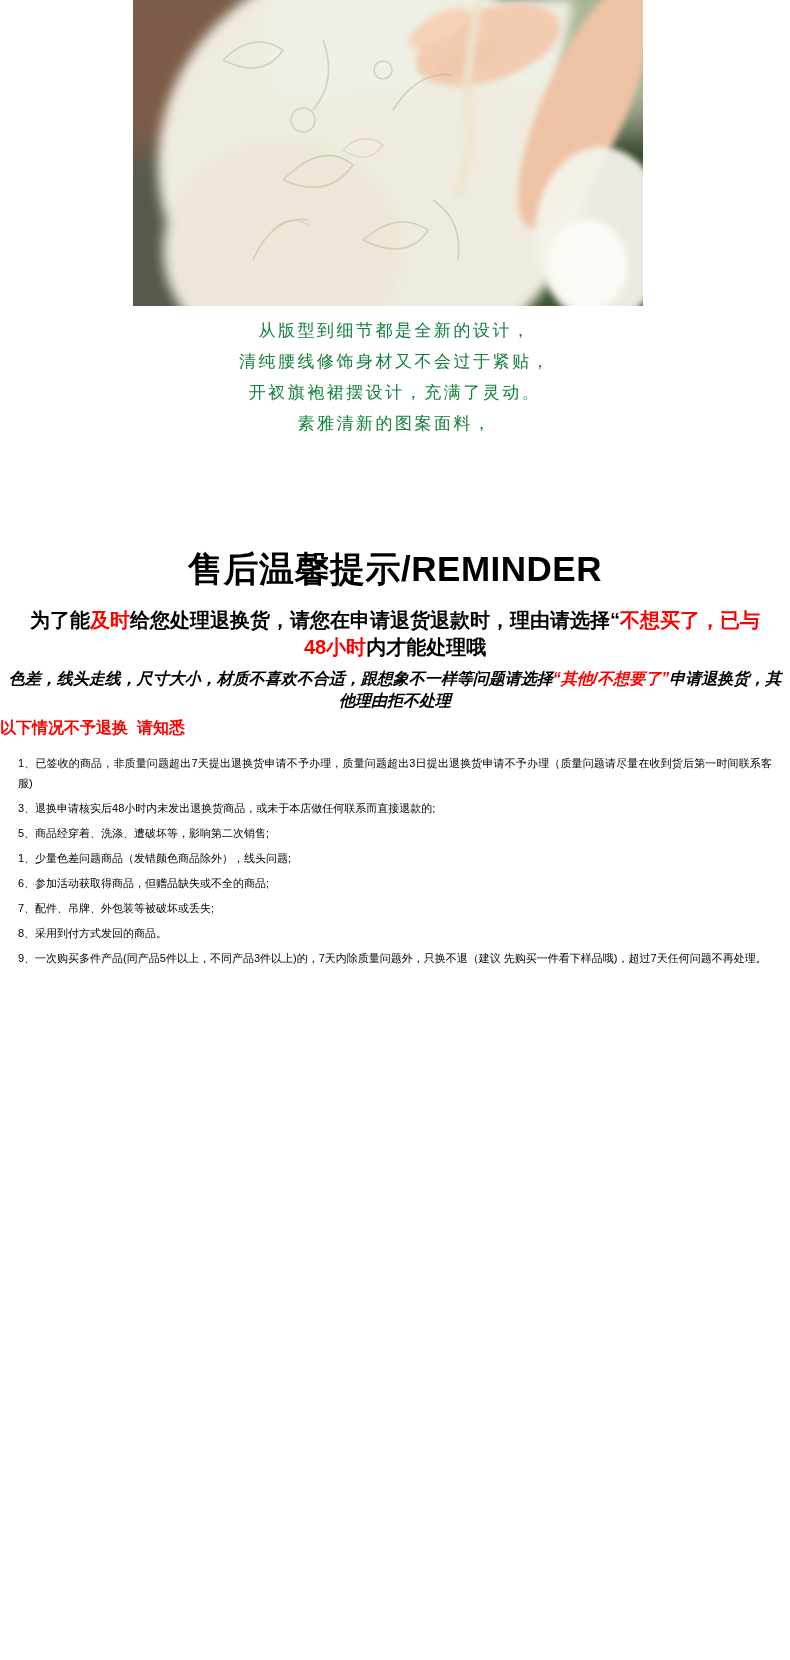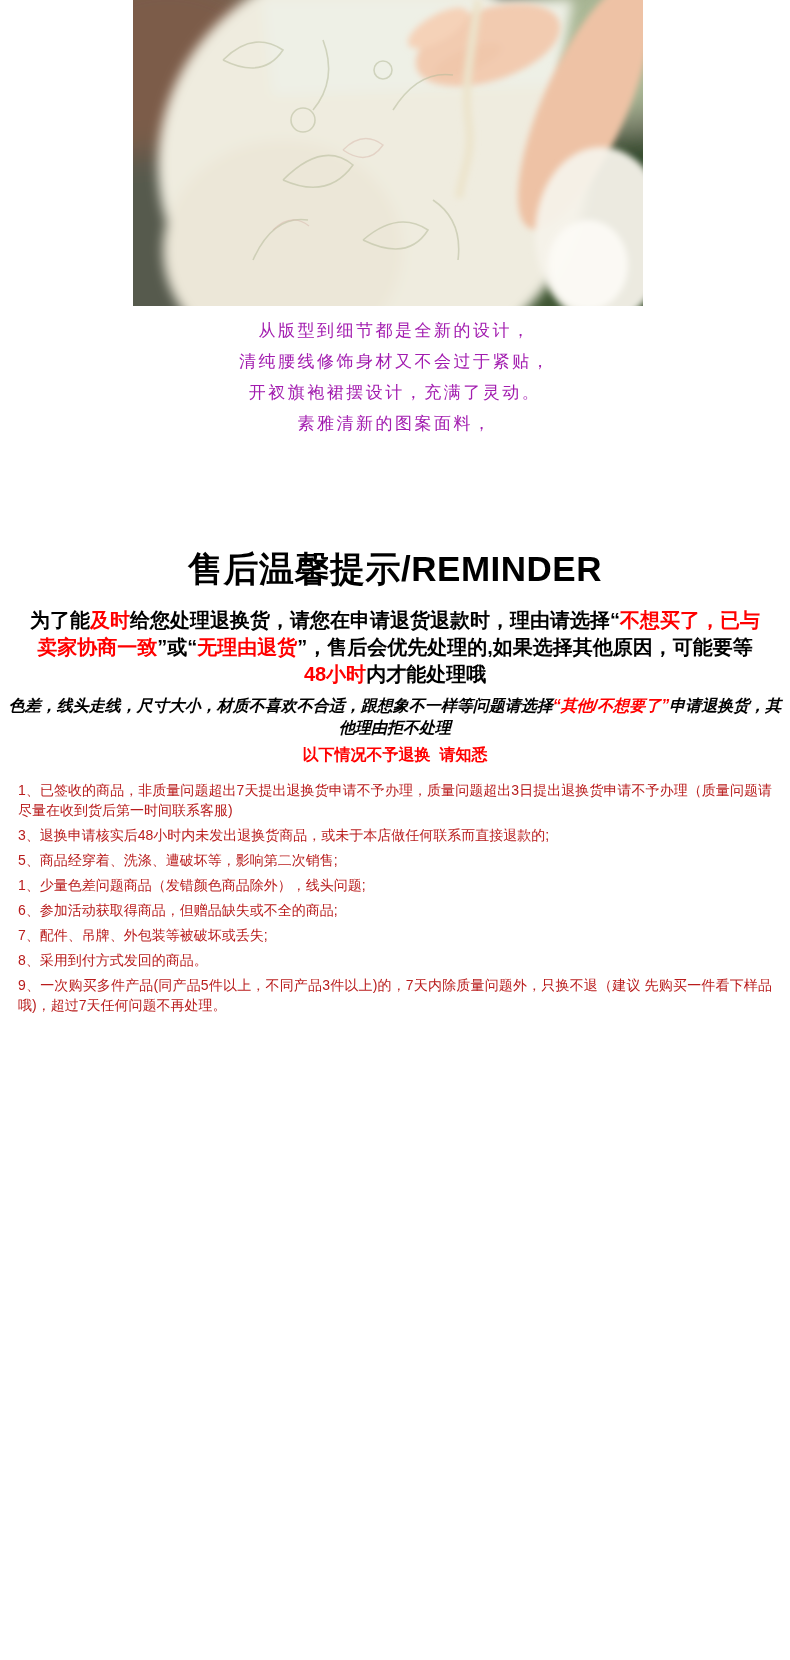--- a/index.html
+++ b/index.html
@@ -2,36 +2,36 @@
 <html><head>
 <meta charset="utf-8">
 <style>
   html,body{margin:0;padding:0;background:#ffffff;}
   body{width:790px;height:1660px;position:relative;font-family:"Liberation Sans",sans-serif;color:#000;}
 
   .photo-wrap{margin-left:133px;width:510px;height:306px;overflow:hidden;}
   .photo-wrap svg{display:block;}
 
   .intro{margin-top:9px;text-align:center;font-family:"DejaVu Serif","Liberation Serif",serif;
-         font-size:17px;line-height:31px;letter-spacing:2.5px;color:#a21caf;}
+         font-size:17px;line-height:31px;letter-spacing:2.5px;color:#15803d;}
 
   .reminder-title{margin:110px 0 0 0;text-align:center;font-size:35px;line-height:40px;
                   font-weight:bold;color:#000;letter-spacing:0.5px;}
 
   .para1{margin-top:18px;font-weight:bold;font-size:20px;line-height:27px;text-align:center;}
   .para1 .line{white-space:nowrap;}
 
   .para2{margin-top:7px;font-weight:bold;font-size:16px;line-height:22px;text-align:center;font-style:italic;}
   .para2 .line{white-space:nowrap;}
 
-  .notice{margin-top:7px;text-align:center;font-weight:bold;font-size:16px;line-height:18px;
+  .notice{margin-top:7px;text-align:left;font-weight:bold;font-size:16px;line-height:18px;
           color:#ff0000;white-space:pre;}
 
-  .rules{margin:16px 0 9px 0;padding:0 18px;list-style:none;font-size:14px;line-height:20px;
-         color:#b91c1c;text-align:justify;text-justify:inter-ideograph;}
+  .rules{margin:16px 0 9px 0;padding:0 18px;list-style:none;font-size:11px;line-height:20px;
+         color:#000000;text-align:justify;text-justify:inter-ideograph;}
   .rules li{margin-bottom:5px;}
 
   .seg-red{color:#ff0000;}
 </style>
 </head>
 <body>
 
 <div class="page">
 
   <div class="photo-wrap">
@@ -100,21 +100,20 @@
     <div>从版型到细节都是全新的设计，</div>
     <div>清纯腰线修饰身材又不会过于紧贴，</div>
     <div>开衩旗袍裙摆设计，充满了灵动。</div>
     <div>素雅清新的图案面料，</div>
   </div>
 
   <h1 class="reminder-title">售后温馨提示/REMINDER</h1>
 
   <div class="para1">
     <div class="line"><span>为了能</span><span class="seg-red">及时</span><span>给您处理退换货，请您在申请退货退款时，理由请选择“</span><span class="seg-red">不想买了，已与</span></div>
-    <div class="line"><span class="seg-red">卖家协商一致</span><span>”或“</span><span class="seg-red">无理由退货</span><span>”，售后会优先处理的,如果选择其他原因，可能要等</span></div>
     <div class="line"><span class="seg-red">48小时</span><span>内才能处理哦</span></div>
   </div>
 
   <div class="para2">
     <div class="line"><span>色差，线头走线，尺寸大小，材质不喜欢不合适，跟想象不一样等问题请选择</span><span class="seg-red">“其他/不想要了”</span><span>申请退换货，其</span></div>
     <div class="line"><span>他理由拒不处理</span></div>
   </div>
 
   <div class="notice">以下情况不予退换  请知悉</div>
 

